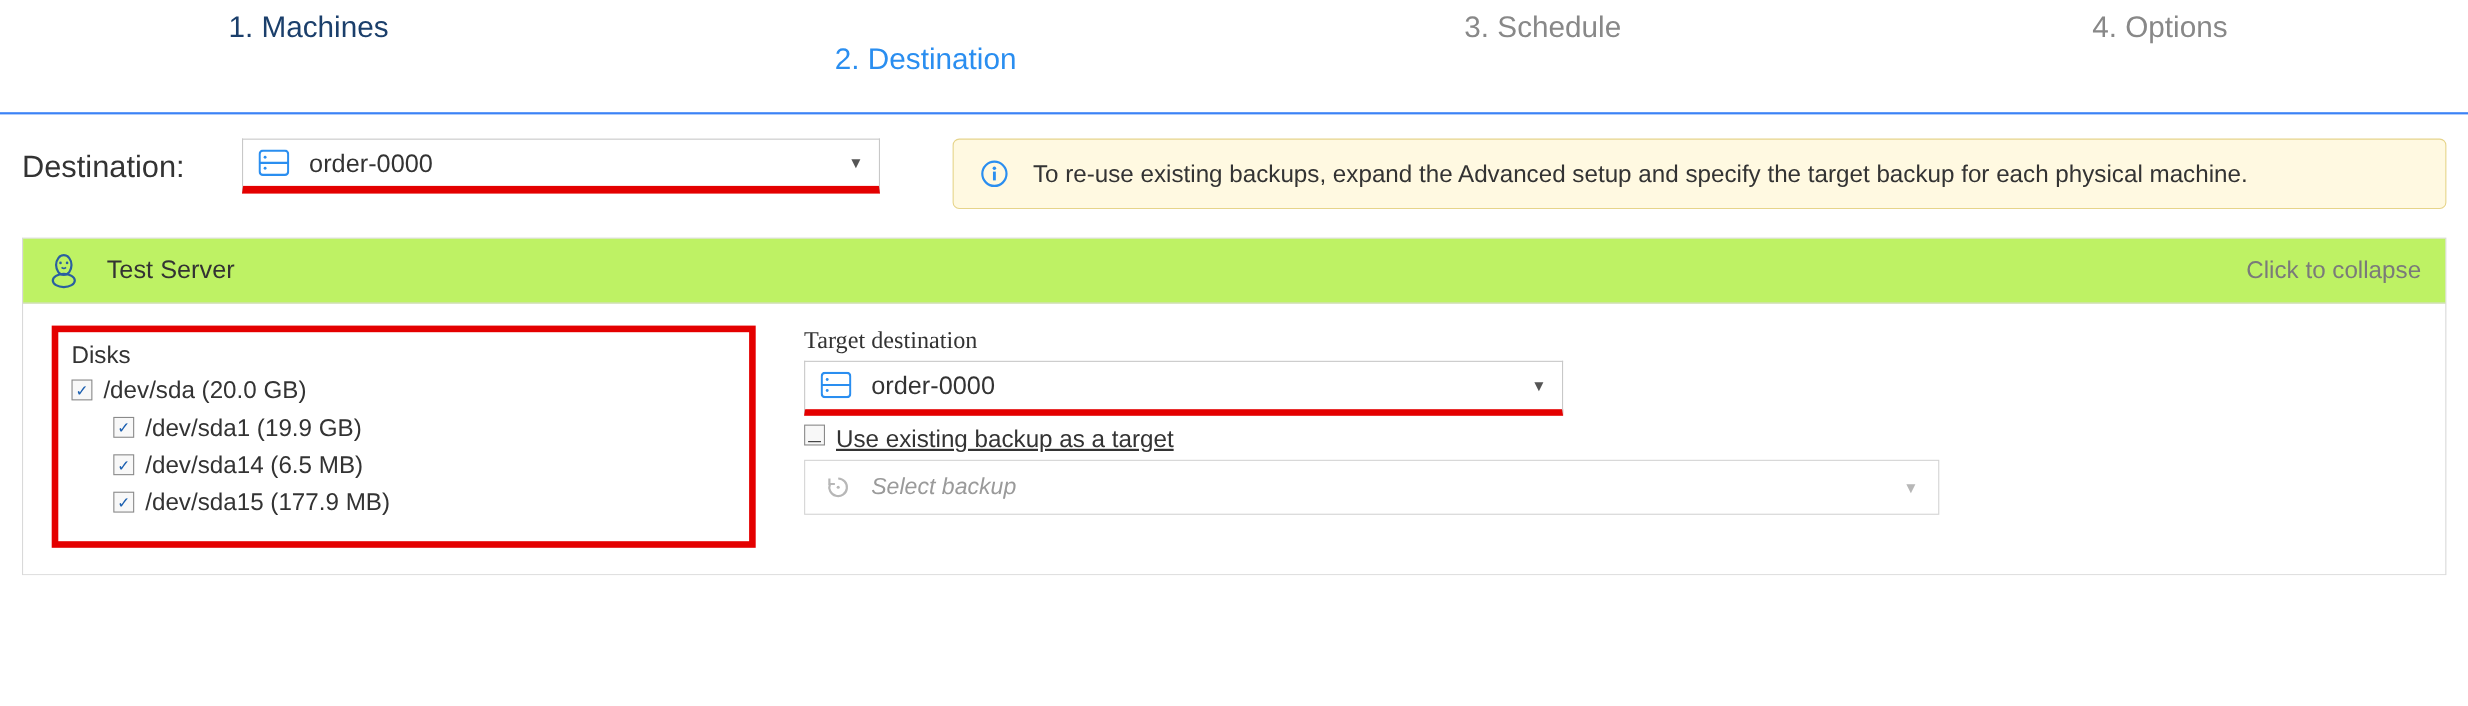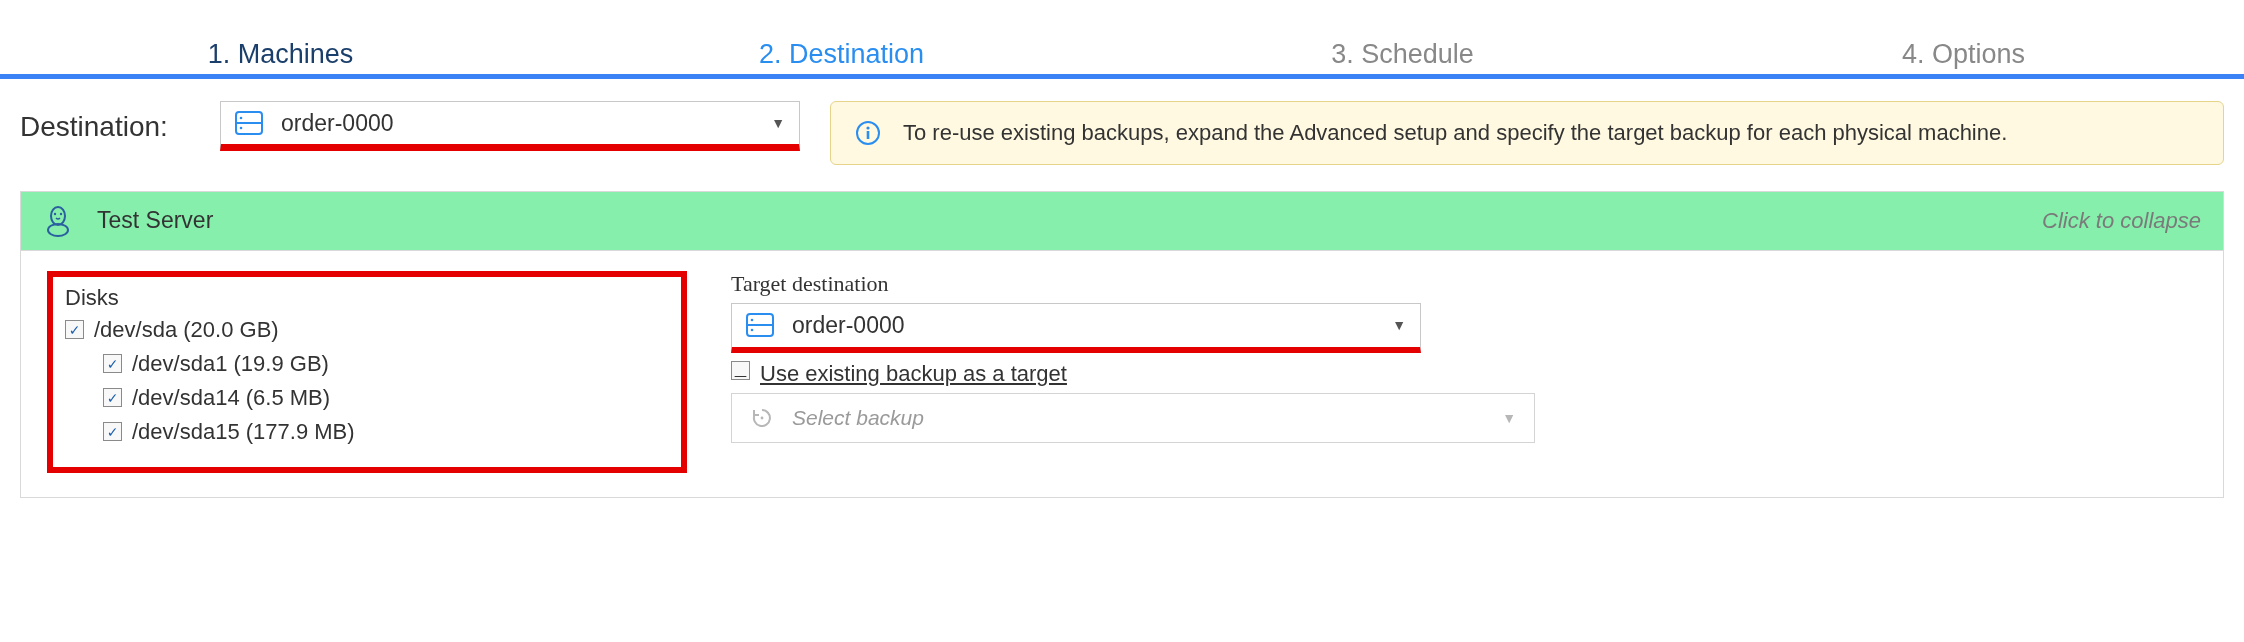--- a/index.html
+++ b/index.html
@@ -7,23 +7,22 @@
     font-family: Arial, Helvetica, sans-serif;
     font-size: 21px;
     color: #333;
     background: #fff;
     width: 2244px;
   }
 
   
   .steps {
     display: flex;
-    border-bottom: 5px solid #3b82f6;
-    padding: 10px 0 4px 0;
-    align-items: flex-end;
+    border-bottom: 2px solid #3b82f6;
+    padding: 10px 0 32px 0;
   }
   .step {
     flex: 1;
     text-align: center;
     font-size: 27px;
     color: #888;
     cursor: pointer;
   }
   .step.done { color: #1b3f6b; }
   .step.active { color: #2a8ef0; margin-top: 29px; }
@@ -62,39 +61,40 @@
     border: 1px solid #e6d48a;
     background: #fff9e1;
     border-radius: 6px;
     display: flex;
     align-items: flex-start;
     gap: 22px;
     padding: 16px 24px;
     font-size: 22px;
     color: #333;
     line-height: 1.35;
+    margin-left: 36px;
   }
   .info-icon-wrap { color: #2a8ef0; flex-shrink: 0; padding-top: 2px; }
 
   
   .panel {
     border: 1px solid #d9d9d9;
     margin: 4px 20px 0 20px;
   }
   .panel-header {
-    background: #86efac;
+    background: #bef264;
     border-bottom: 1px solid #d9d9d9;
     display: flex;
     align-items: center;
     padding: 12px 22px;
     cursor: pointer;
   }
   .panel-header .penguin { margin-right: 24px; }
   .panel-header .title { font-size: 23px; color: #333; }
-  .panel-header .collapse { margin-left: auto; color: #7a7a7a; font-size: 22px; font-style: italic; }
+  .panel-header .collapse { margin-left: auto; color: #7a7a7a; font-size: 22px; }
 
   .panel-body {
     display: flex;
     gap: 14px;
     padding: 20px 26px 24px 26px;
     position: relative;
   }
 
   .disks-col {
     width: 640px;
@@ -135,21 +135,21 @@
   }
   .target-select .disk-icon { margin-right: 18px; }
   .target-select .chev { margin-left:auto; color:#555; font-size:14px; }
 
   .use-existing { display:flex; align-items:flex-start; font-size:22px; margin-top:8px;text-decoration:underline; }
   .use-existing .chk { margin-right:10px; }
 
   .select-backup {
     border: 1px solid #d4d4d4;
     height: 50px;
-    width: 804px;
+    width: 1032px;
     display:flex; align-items:center;
     padding: 0 18px;
     margin-top: 6px;
     color:#9a9a9a;
     font-style: italic;
     cursor: default;
   }
   .select-backup .undo { margin-right: 18px; font-style: normal; }
   .select-backup .chev { margin-left:auto; color:#b7b7b7; font-size:14px; font-style:normal; }
 

